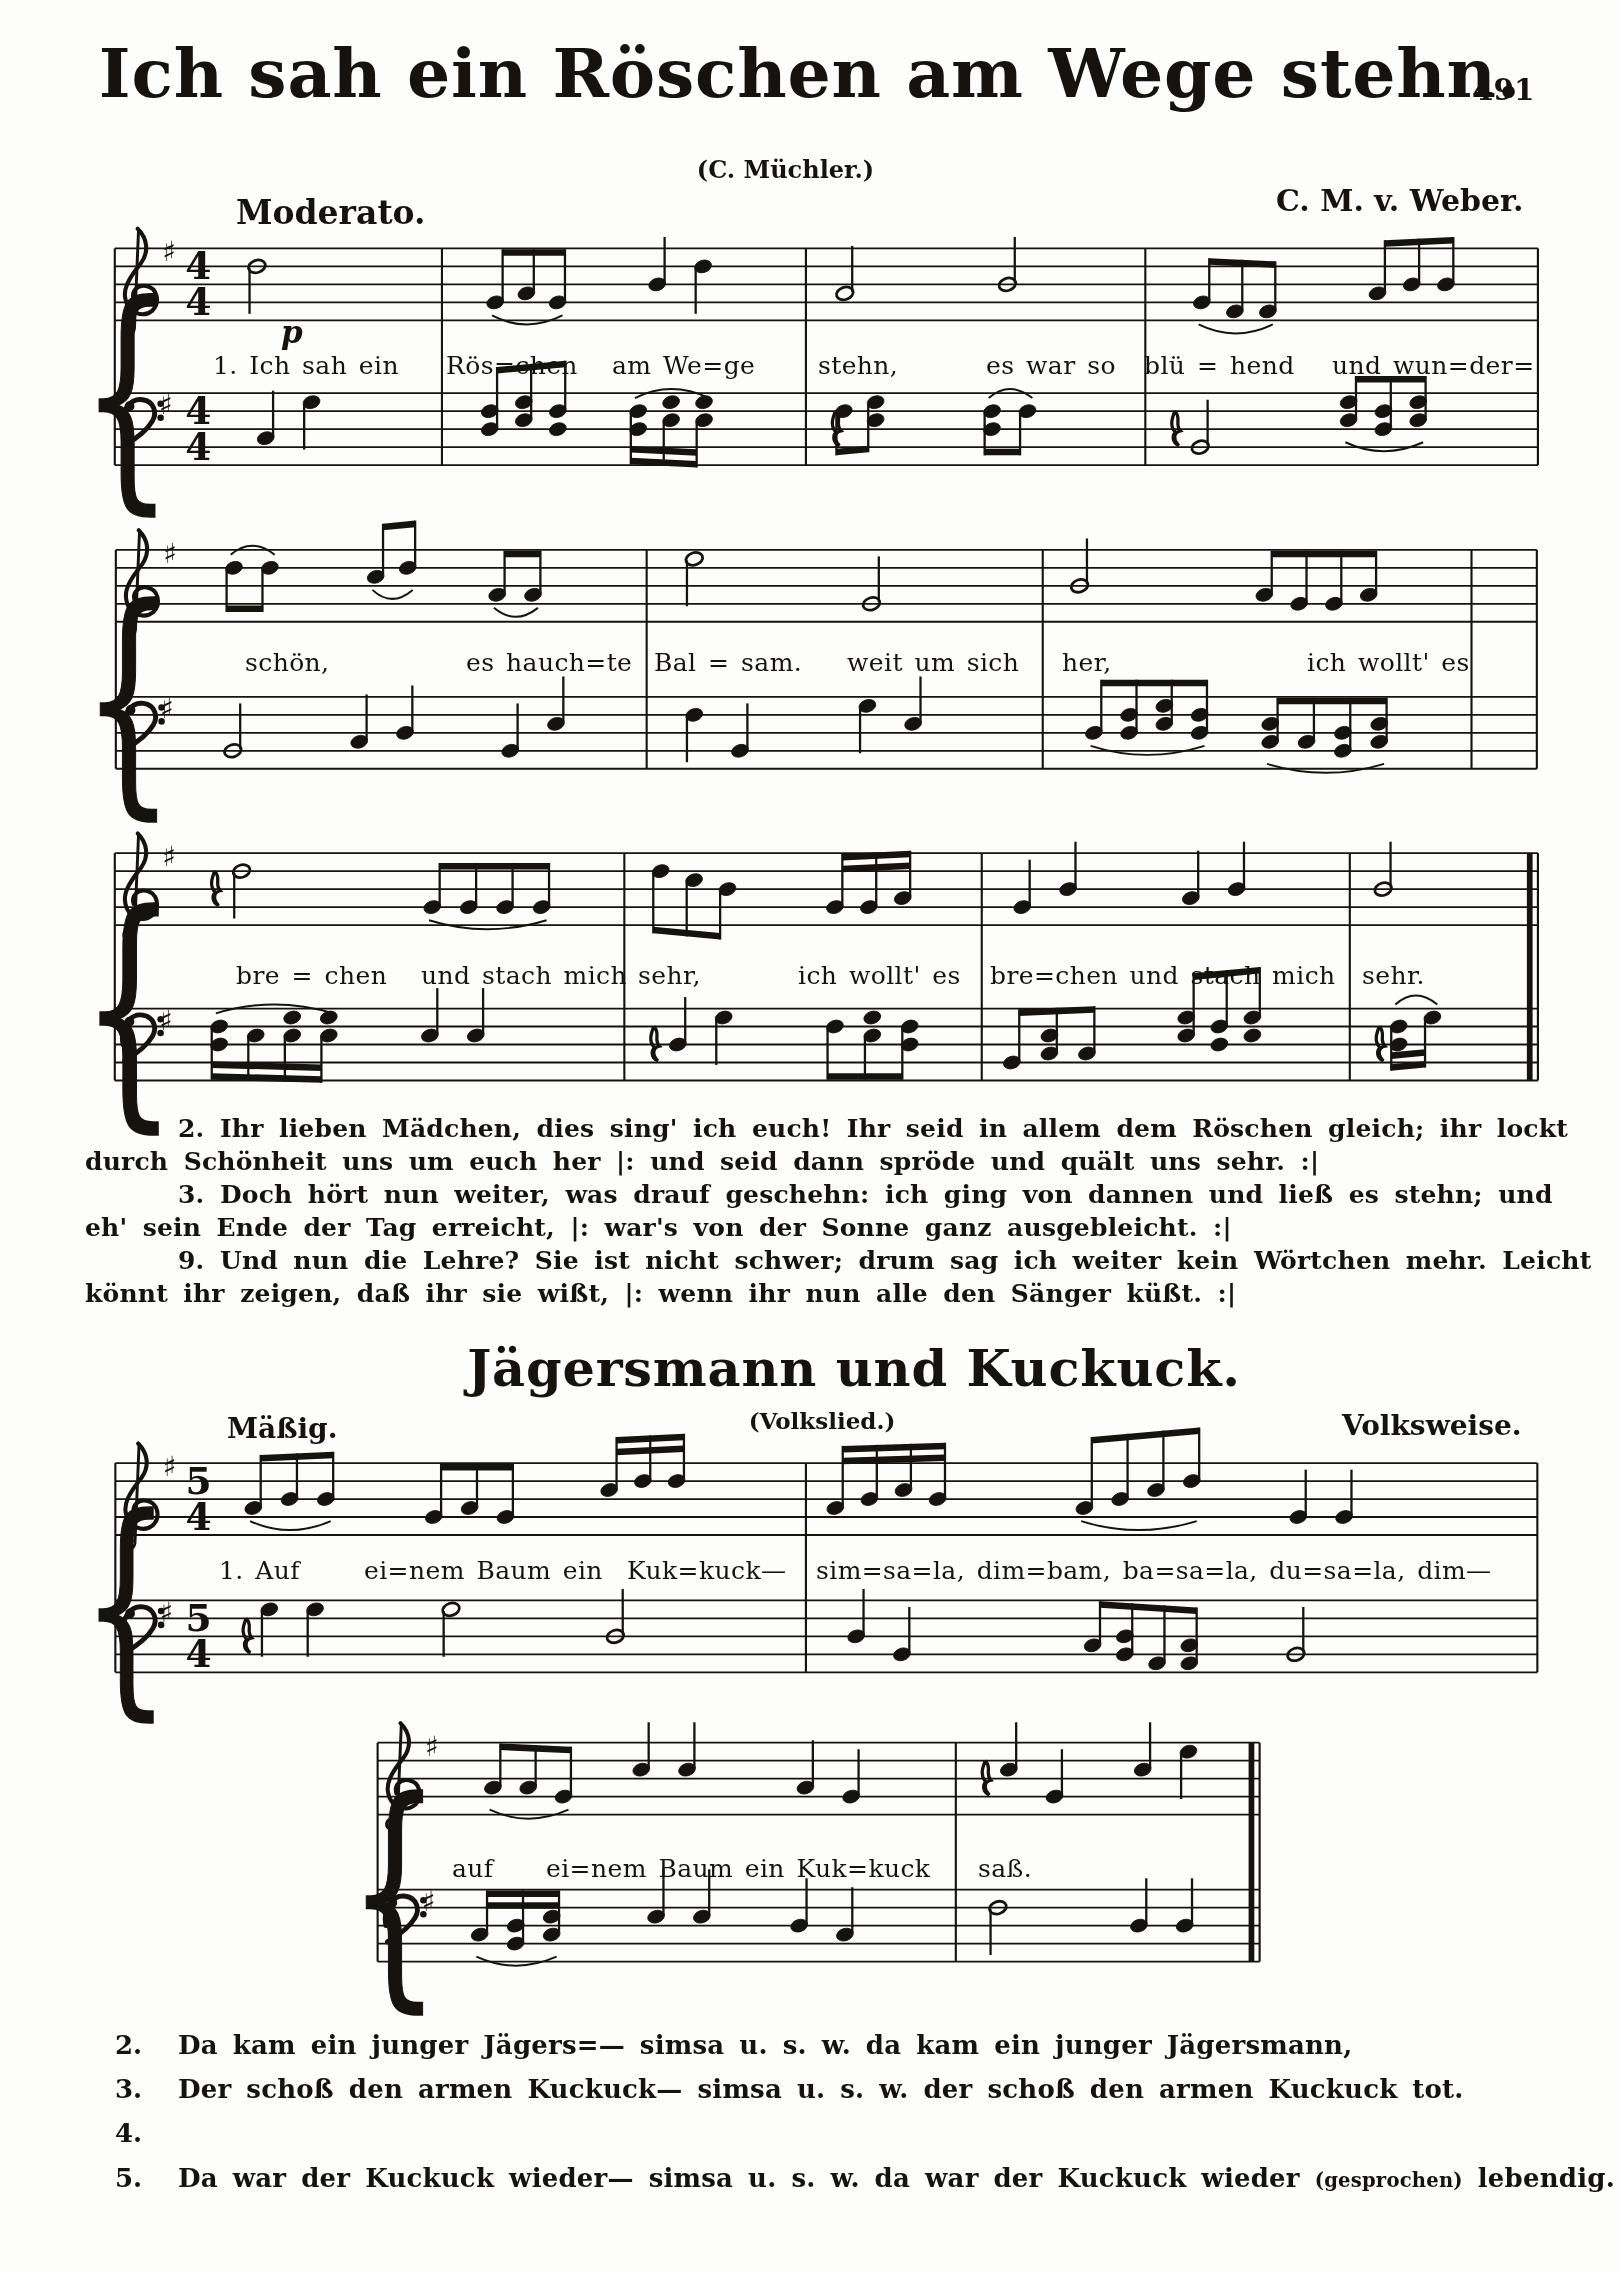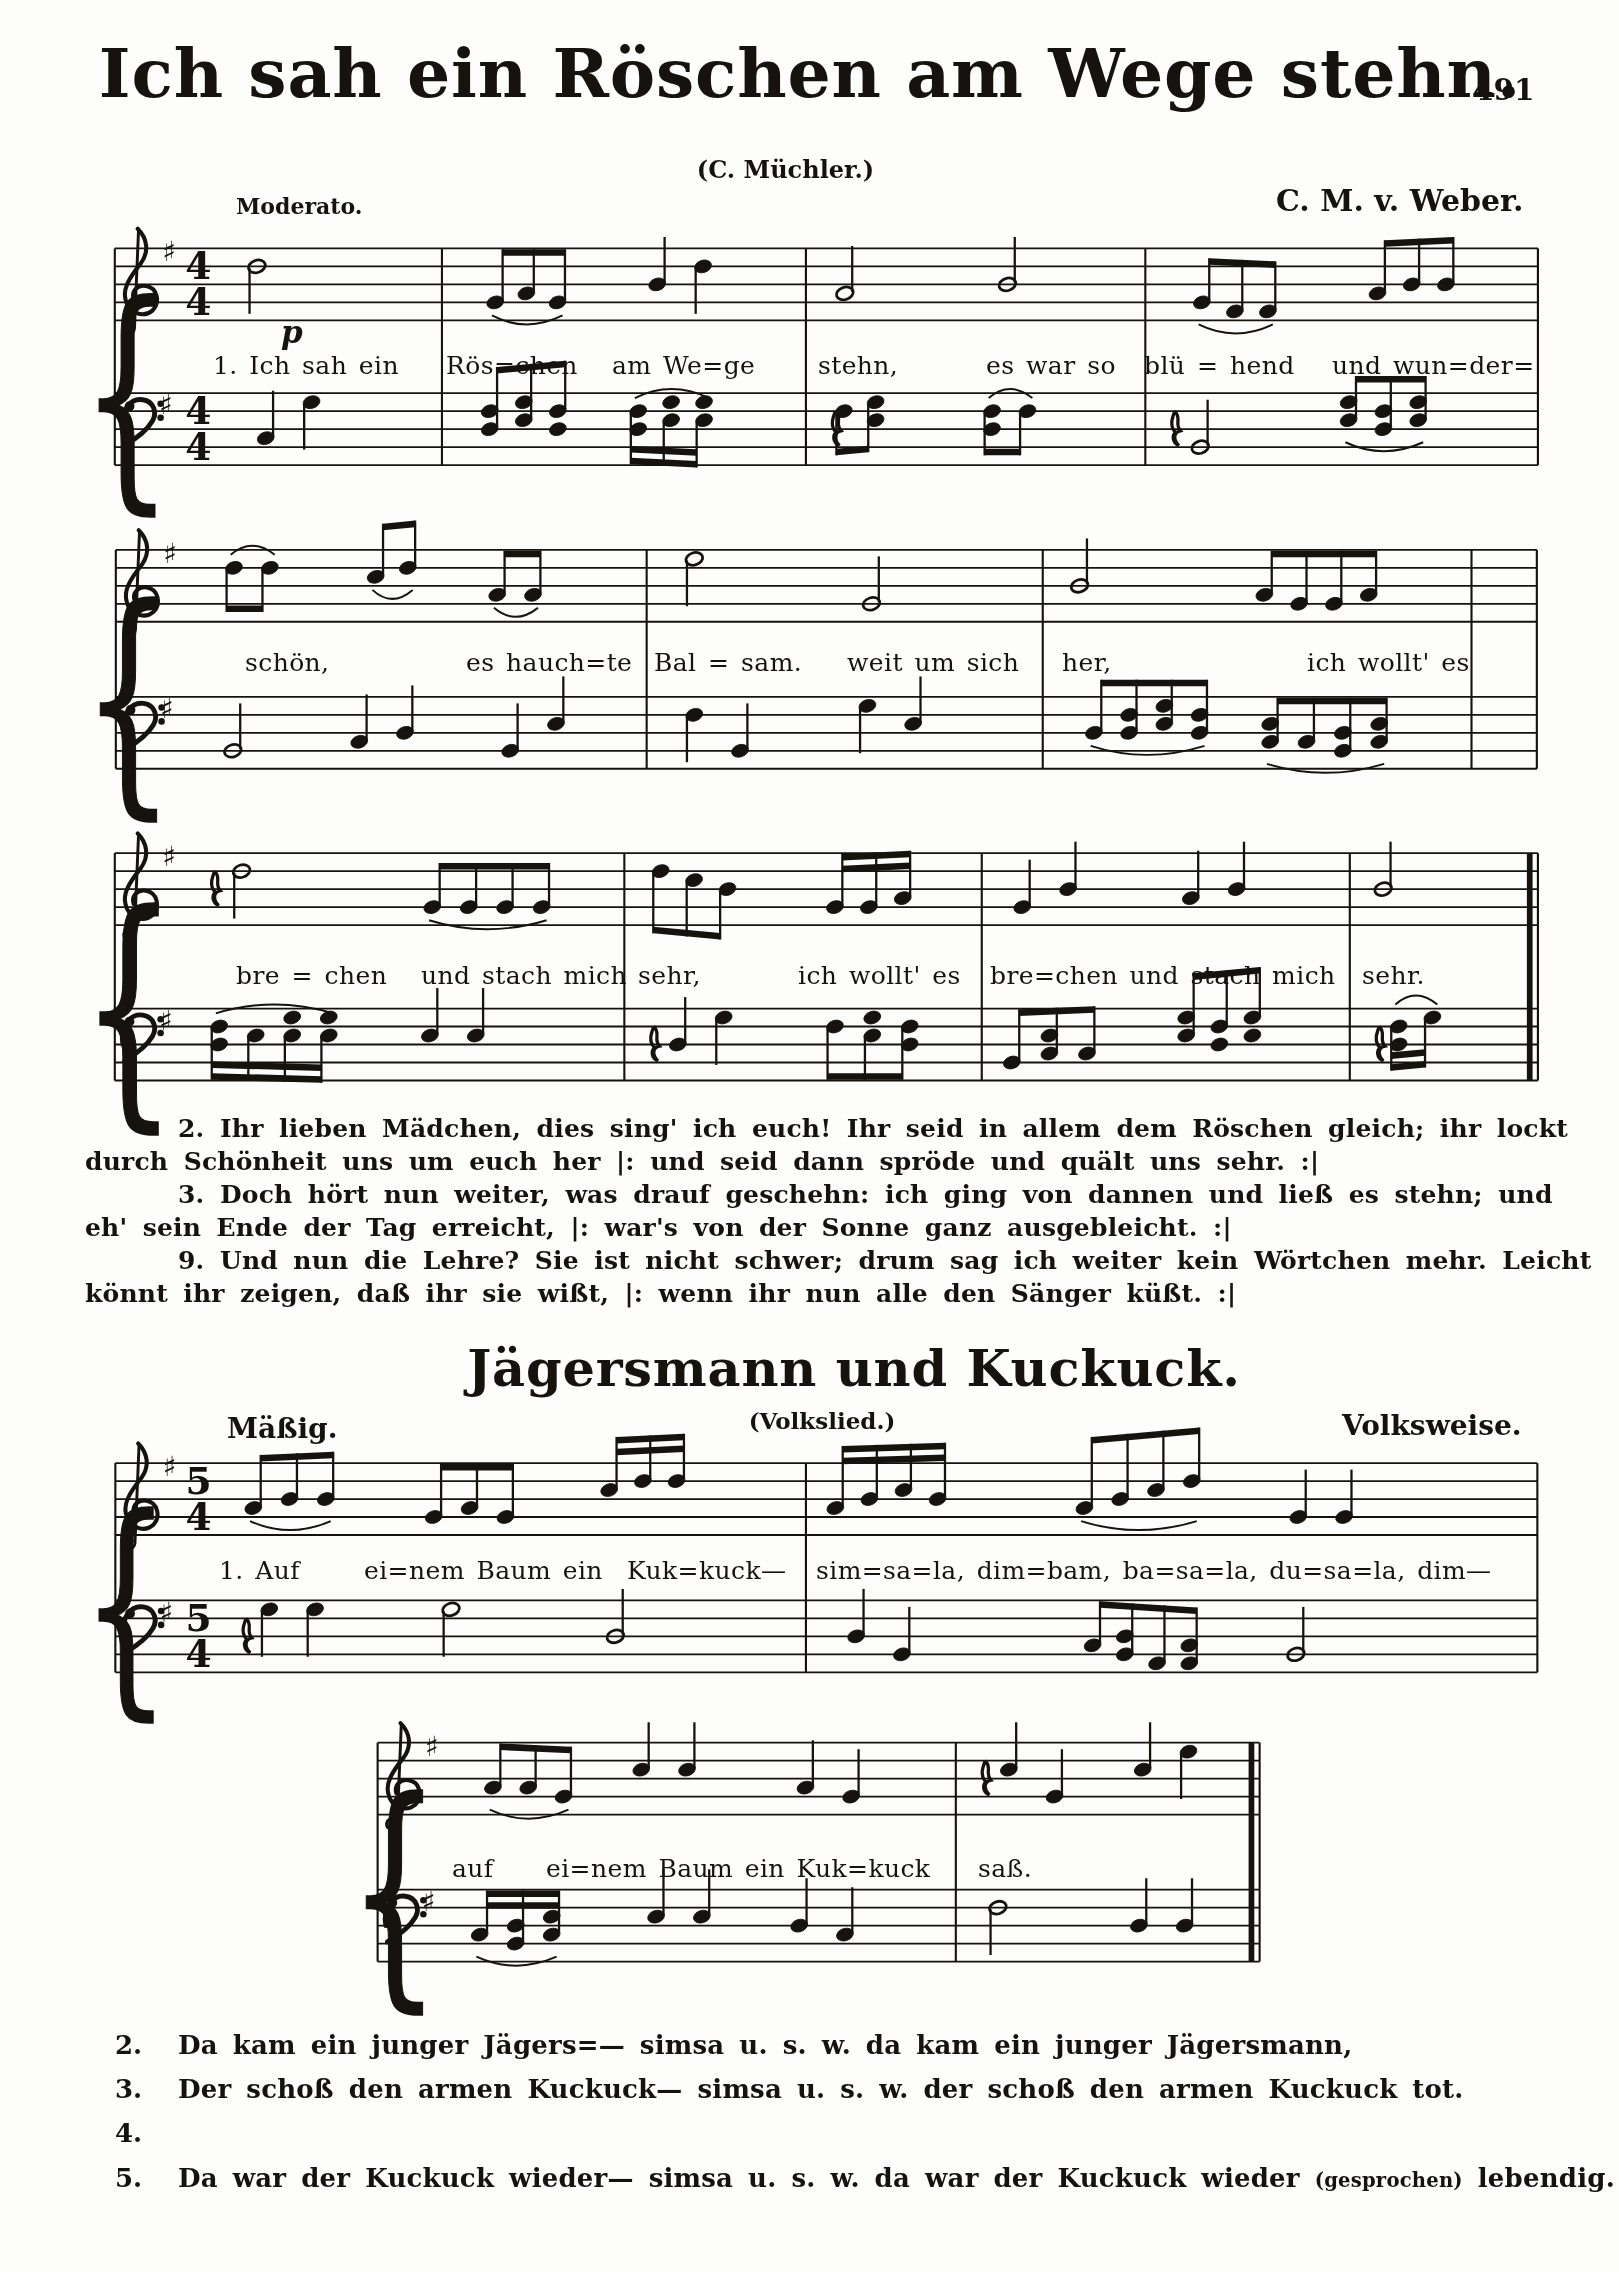--- a/index.html
+++ b/index.html
@@ -2,21 +2,21 @@
 <html style="font-size:13px"><head>
 <meta charset="utf-8">
 <style>
   html,body{margin:0;padding:0;background:#e8e8e6;}
   .page{position:relative;width:1620px;height:2273px;background:#fdfdfb;
         font-family:"DejaVu Serif",serif;color:#16130f;overflow:hidden;}
   .pagenum{position:absolute;top:72px;left:1473px;font-size:29.5px;font-weight:700;}
   .title{position:absolute;left:0;width:100%;text-align:center;font-weight:700;letter-spacing:0.8px;}
   .t1{top:33px;font-size:68px;}
   .t1sub{position:absolute;top:155px;left:0;width:1571px;text-align:center;font-size:24px;font-weight:700;}
-  .tempo1{position:absolute;top:193px;left:236px;font-size:22px;font-weight:700;}
+  .tempo1{position:absolute;top:193px;left:236px;font-size:33px;font-weight:700;}
   .comp1{position:absolute;top:183px;left:1248px;font-size:30px;font-weight:700;margin-left:28px;}
   .t2{top:1338px;font-size:51px;margin-left:44px;}
   .t2sub{position:absolute;top:1407px;left:0;width:1644px;text-align:center;font-size:23px;font-weight:700;}
   .tempo2{position:absolute;top:1412px;left:227px;font-size:28px;font-weight:700;}
   .attr2{position:absolute;top:1409px;left:1342px;font-size:28px;font-weight:700;}
   .sys{position:absolute;overflow:visible;}
   .lyr{position:absolute;left:0;width:1620px;height:36px;}
   .lyr span{position:absolute;top:0;font-size:25px;font-weight:400;white-space:nowrap;letter-spacing:0.4px;word-spacing:3.3px;margin-top:20px;}
   .dyn{position:absolute;top:314px;left:281px;font-size:31px;font-weight:700;font-style:italic;}
   .verses1{position:absolute;top:1114px;left:85px;width:1464px;}

